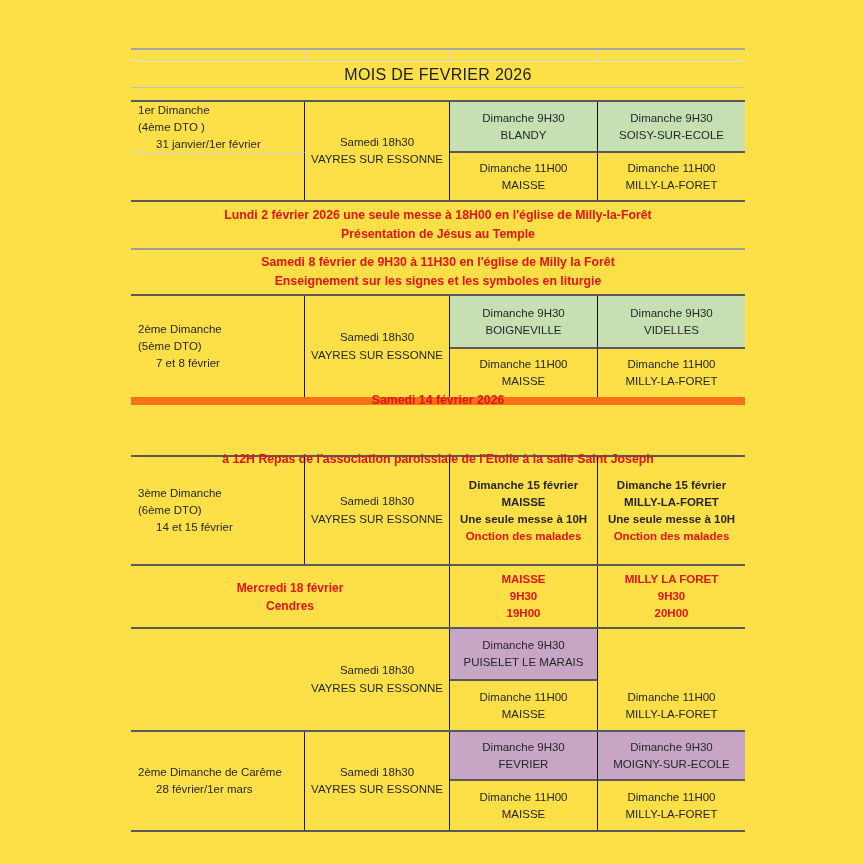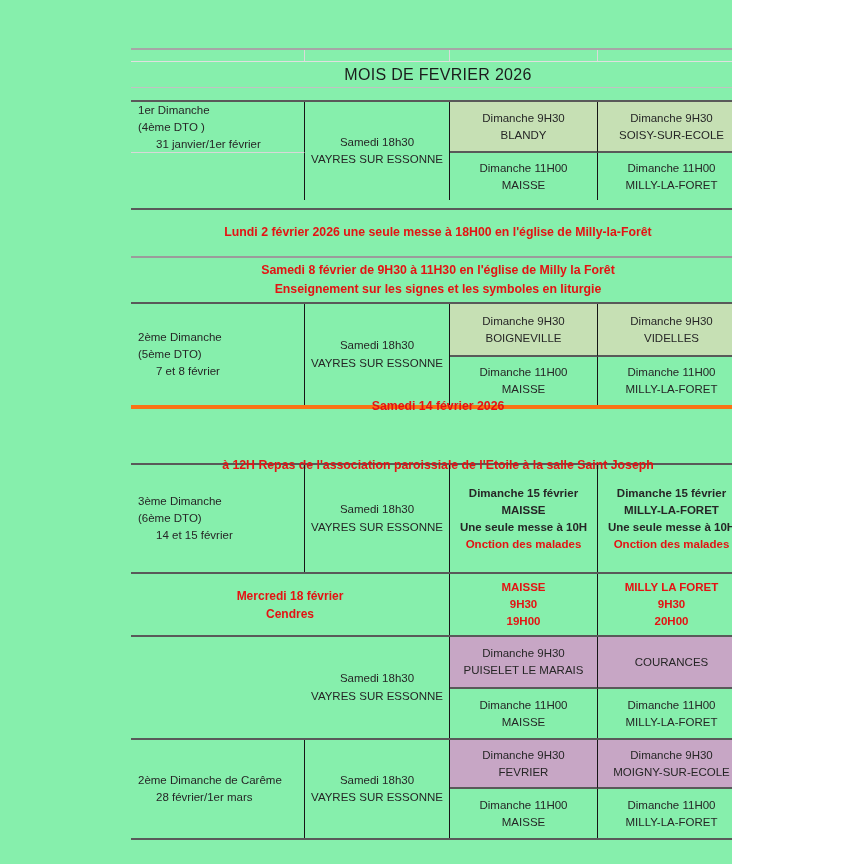--- a/index.html
+++ b/index.html
@@ -1,16 +1,16 @@
 <!DOCTYPE html>
 <html><head>
 <meta charset="utf-8">
 <style>
   html,body{margin:0;padding:0;background:#ffffff;}
-  .page{position:relative;width:732px;height:864px;background:#86efac;overflow:hidden;
+  .page{position:relative;width:864px;height:864px;background:#fde047;overflow:hidden;
         font-family:"Liberation Sans","DejaVu Sans",sans-serif;}
   .tbl{position:absolute;left:131px;top:48px;width:614px;}
 
   
   .strip{display:grid;grid-template-columns:174px 145px 148px 147px;height:14px;
          border-top:2px solid #a6a6a6;border-bottom:1px solid #e0e0e0;box-sizing:border-box;}
   .strip > div{border-right:1px solid #dadada;}
   .strip > div:last-child{border-right:none;}
 
   
@@ -35,23 +35,23 @@
   .ind{padding-left:18px;}
   .faintb{border-bottom:1px solid #d8d8d8;}
   .fill-g{background:#c6e0b4;border-bottom:2px solid #595959;}
   .fill-p{background:#c7a6c5;border-bottom:2px solid #595959;}
   .sat{line-height:17.5px;}
 
   
   .notice{display:flex;flex-direction:column;justify-content:center;align-items:center;
           text-align:center;color:#e41313;font-weight:bold;font-size:12.3px;line-height:19.5px;
           box-sizing:border-box;}
-  .n1{height:48px;border-top:2px solid #595959;margin-top:8px;}
+  .n1{height:48px;border-top:2px solid #595959;}
   .n2{height:46px;border-top:2px solid #9b9b9b;}
-  .n3{height:58px;border-top:4px solid #f97316;gap:40px;}
+  .n3{height:58px;border-top:8px solid #f97316;gap:40px;}
 
   
   .wk3 span{font-weight:bold;}
   .wk3 .redln{color:#e41313;}
 
   
   .ash{display:grid;grid-template-columns:319px 148px 147px;height:63px;
        border-top:2px solid #595959;box-sizing:border-box;}
   .ashlbl{font-size:12px;line-height:18px;font-weight:bold;color:#e41313;}
   .ashcol{font-weight:bold;color:#e41313;}
@@ -95,20 +95,21 @@
         <span>MAISSE</span>
       </div>
       <div class="cell" style="grid-column:4;grid-row:2">
         <span>Dimanche 11H00</span>
         <span>MILLY-LA-FORET</span>
       </div>
     </div>
 
     <div class="notice n1">
       <span>Lundi 2 février 2026 une seule messe à 18H00 en l'église de Milly-la-Forêt</span>
+      <span>Présentation de Jésus au Temple</span>
     </div>
 
     <div class="notice n2">
       <span>Samedi 8 février de 9H30 à 11H30 en l'église de Milly la Forêt</span>
       <span>Enseignement sur les signes et les symboles en liturgie</span>
     </div>
 
     <div class="grp g2">
       <div class="cell vr lblcell span2" style="grid-column:1">
         <span>2ème Dimanche</span>
@@ -185,23 +186,20 @@
 
     <div class="grp g4">
       <div class="cell vr span2 sat" style="grid-column:2">
         <span>Samedi 18h30</span>
         <span>VAYRES SUR ESSONNE</span>
       </div>
       <div class="cell vr fill-p" style="grid-column:3;grid-row:1">
         <span>Dimanche 9H30</span>
         <span>PUISELET LE MARAIS</span>
       </div>
-      <div class="cell fill-p" style="grid-column:4;grid-row:1">
-        <span>COURANCES</span>
-      </div>
       <div class="cell vr" style="grid-column:3;grid-row:2">
         <span>Dimanche 11H00</span>
         <span>MAISSE</span>
       </div>
       <div class="cell" style="grid-column:4;grid-row:2">
         <span>Dimanche 11H00</span>
         <span>MILLY-LA-FORET</span>
       </div>
     </div>
 

